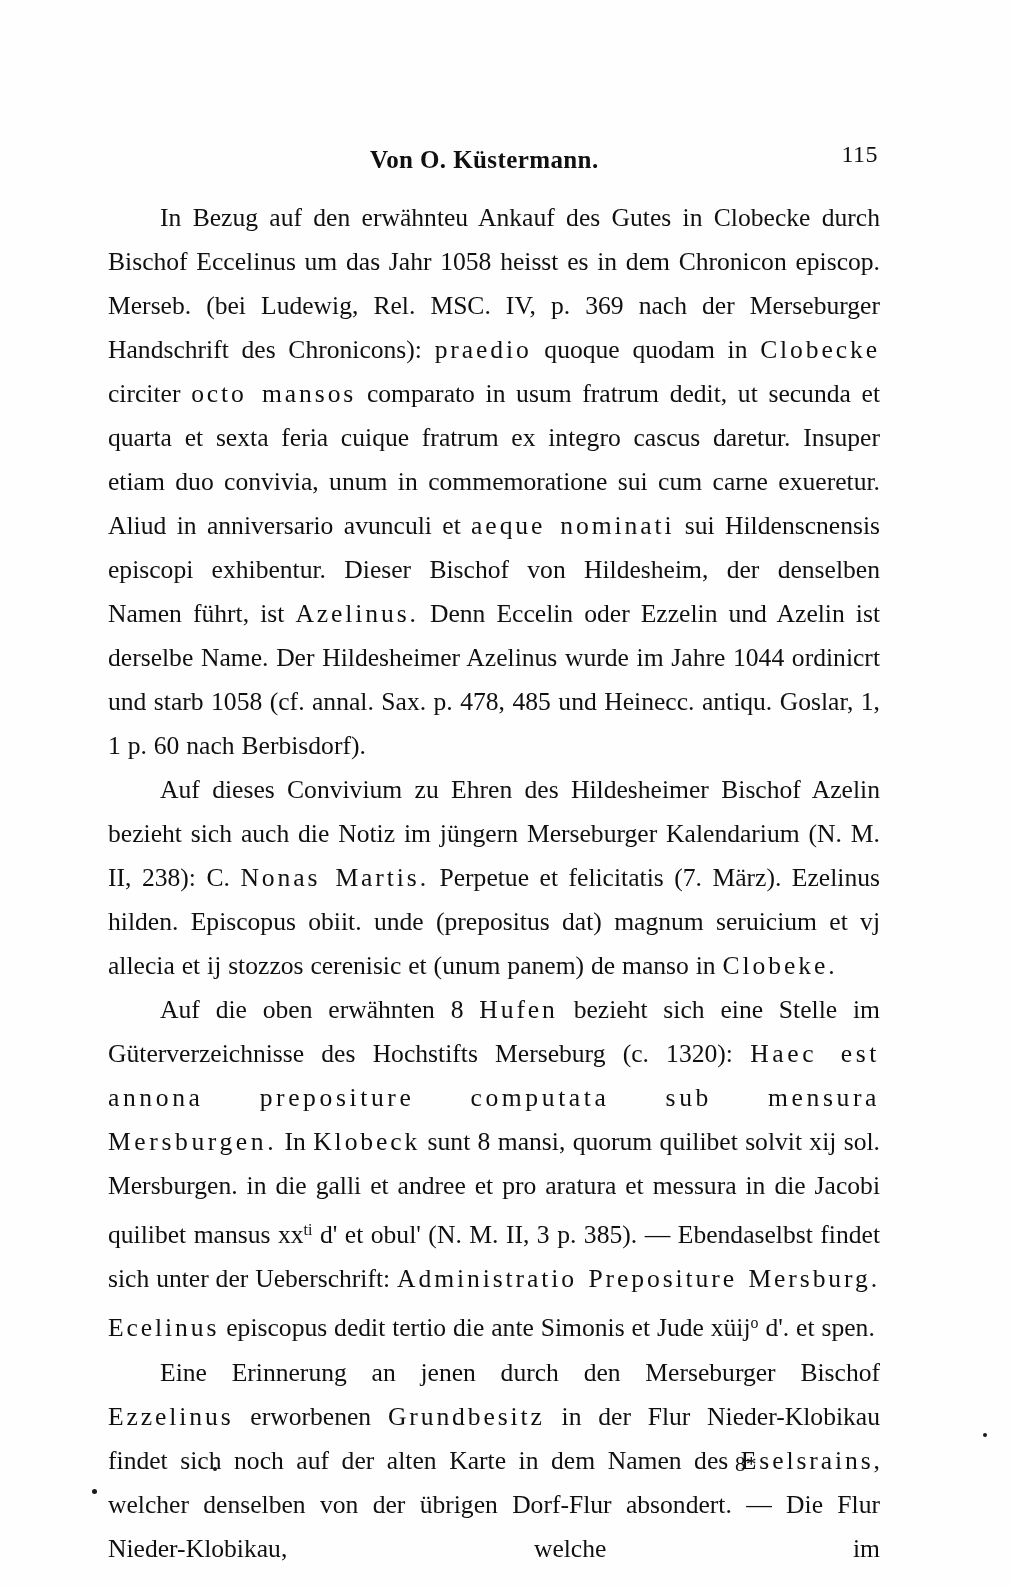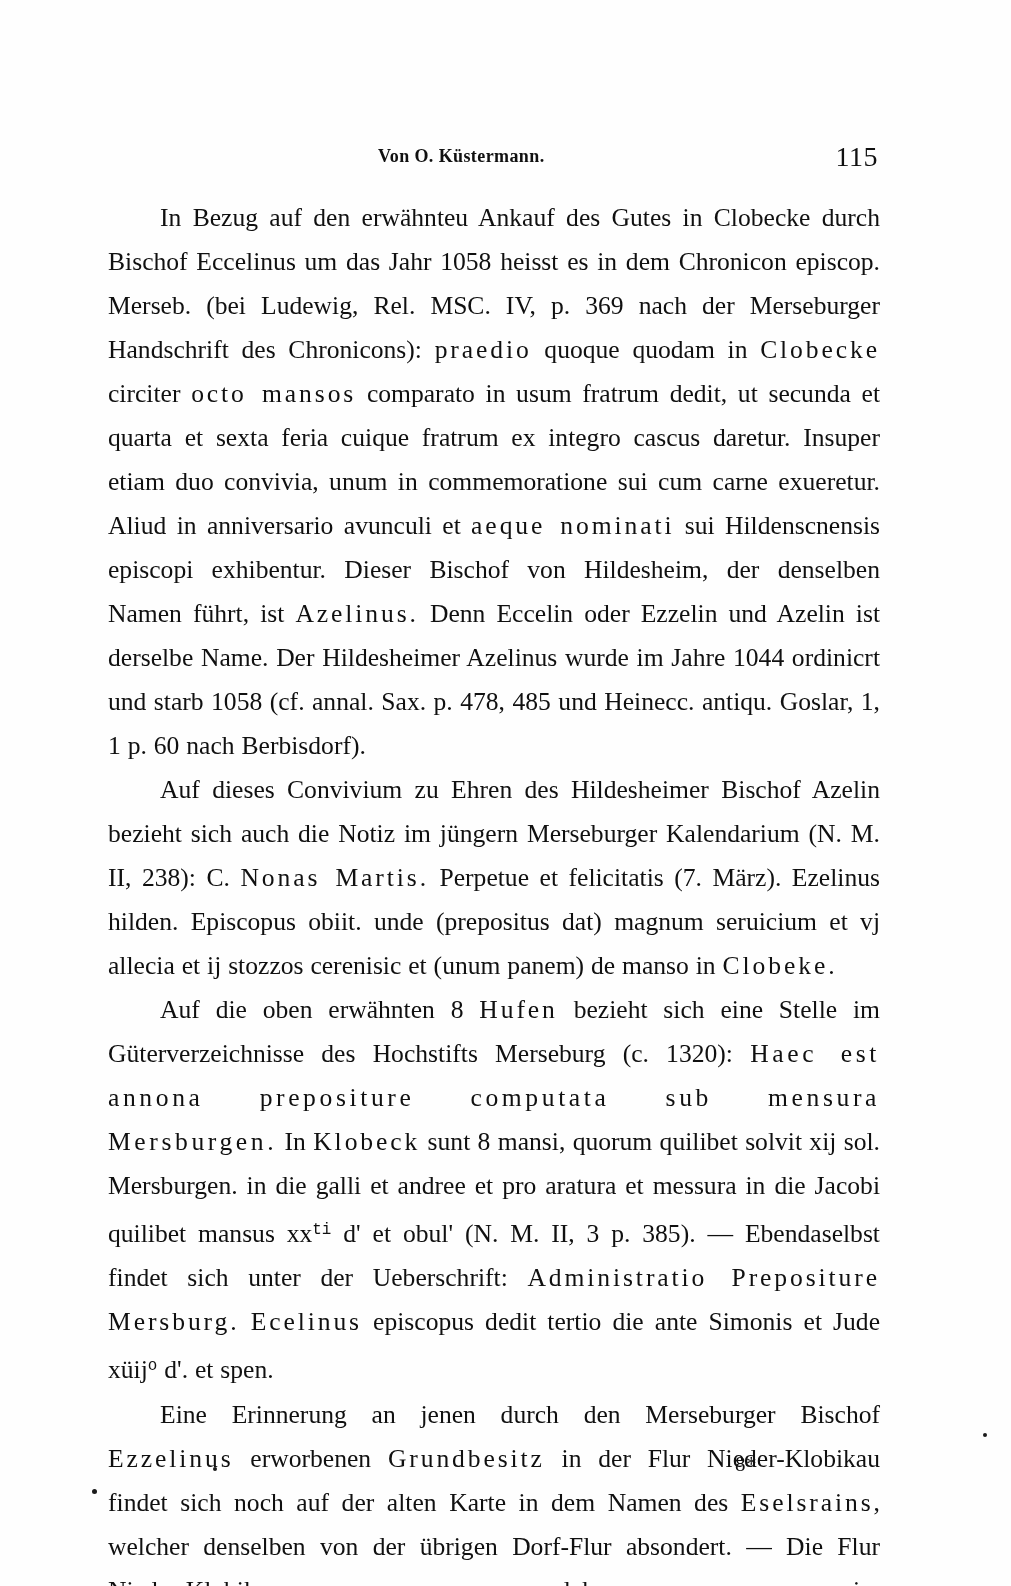--- a/index.html
+++ b/index.html
@@ -26,32 +26,32 @@
   
   .runhead {
     position: absolute;
     left: 108px;
     top: 146px;
     width: 770px;
     height: 30px;
   }
   .runhead-title {
     position: absolute;
-    left: 270px;
+    left: 262px;
     top: 0;
-    font-size: 18px;
+    font-size: 25px;
     letter-spacing: 0.4px;
     white-space: nowrap;
     font-weight: 600;
   }
   .runhead-folio {
     position: absolute;
     right: 0;
     top: -5px;
-    font-size: 28px;
+    font-size: 24px;
     letter-spacing: 0.5px;
     white-space: nowrap;
   }
 
   
   .textblock {
     position: absolute;
     left: 108px;
     top: 196px;
     width: 772px;
@@ -80,21 +80,20 @@
   }
   .sp-wide {
     letter-spacing: 3.6px;
     word-spacing: 3.4px;
   }
 
   sup.sups {
     font-size: 0.62em;
     vertical-align: 0.52em;
     letter-spacing: 0;
-    font-family: Liberation Mono, monospace;
   }
 
   
   .sigmark {
     position: absolute;
     left: 735px;
     top: 1452px;
     font-size: 21px;
     letter-spacing: 0.5px;
   }

